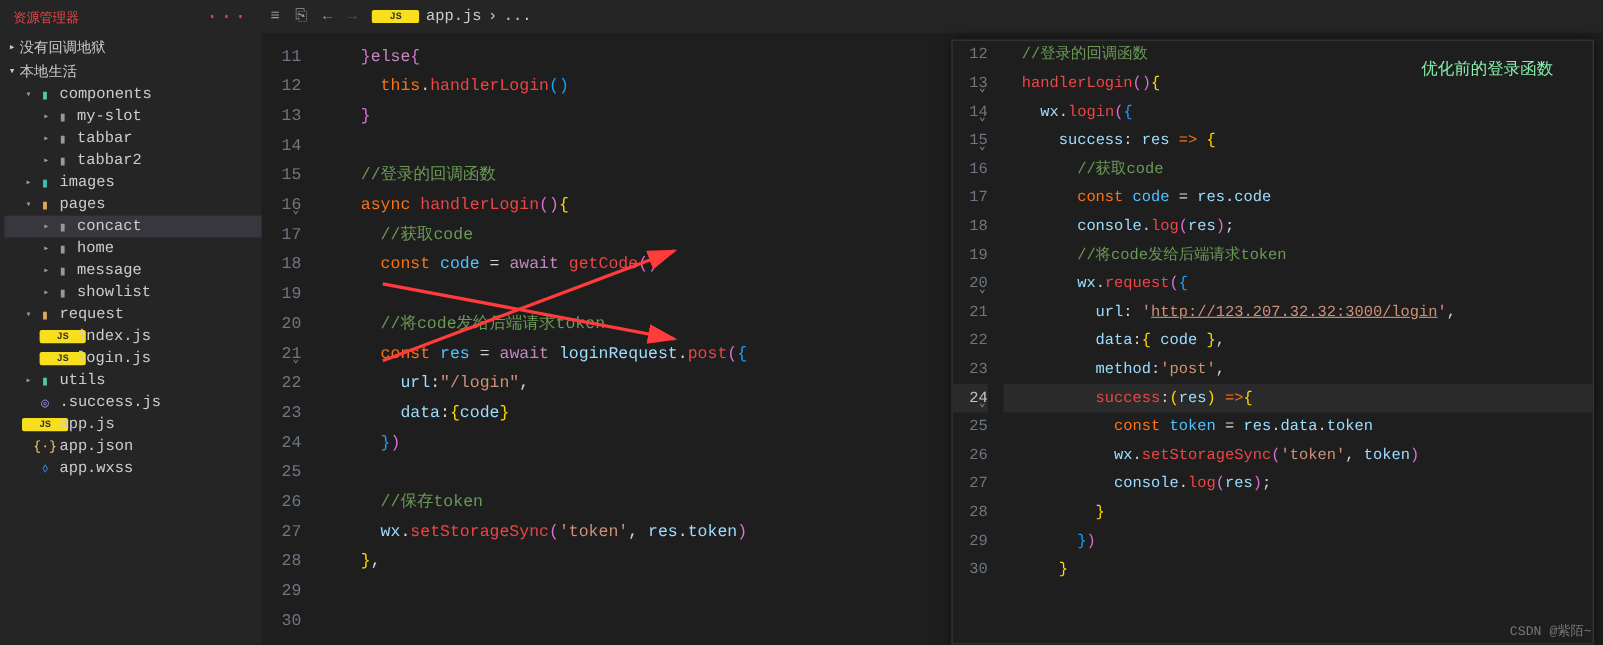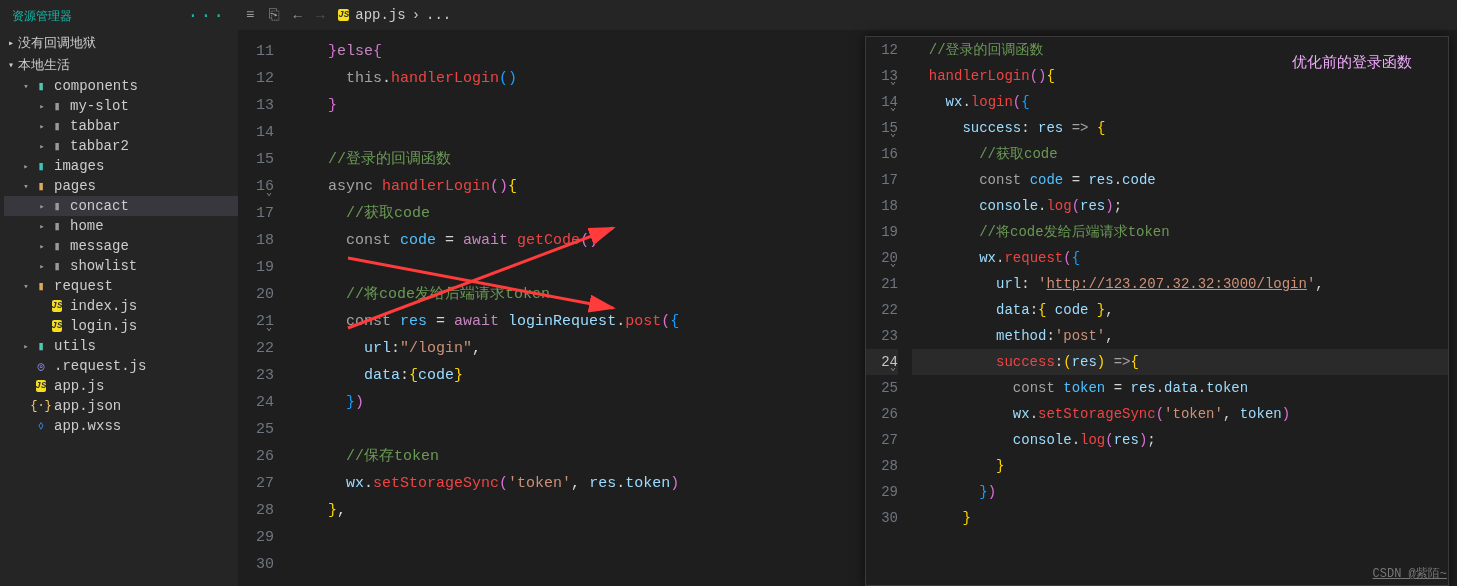--- a/index.html
+++ b/index.html
@@ -1,34 +1,34 @@
 <!DOCTYPE html>
 <html><head>
 <meta charset="utf-8">
 <style>
 * { margin: 0; padding: 0; box-sizing: border-box; }
 body { background: #1e1e1e; color: #ccc; font-family: Consolas, 'Courier New', monospace; font-size: 14px; display: flex; height: 586px; width: 1457px; overflow: hidden; }
 .sidebar { width: 238px; background: #252526; display: flex; flex-direction: column; flex-shrink: 0; }
-.sidebar-header { display: flex; align-items: center; justify-content: space-between; padding: 6px 12px; font-size: 12px; color: #14b8a6; }
+.sidebar-header { display: flex; align-items: center; justify-content: space-between; padding: 6px 12px; font-size: 12px; color: #ef4444; }
 .sidebar-header .dots { font-size: 18px; letter-spacing: 2px; cursor: pointer; }
 .section-title { display: flex; align-items: center; padding: 2px 4px; font-size: 13px; color: #ccc; cursor: pointer; }
 .section-title .chev { width: 14px; text-align: center; font-size: 10px; color: #ccc; }
 .tree { padding-left: 4px; }
 .tree-item { display: flex; align-items: center; padding: 2px 4px; cursor: pointer; font-size: 14px; color: #ccc; }
 .tree-item.selected { background: #37373d; }
 .tree-item .chev { width: 12px; text-align: center; font-size: 9px; color: #999; }
 .tree-item .icon { width: 18px; height: 16px; display: inline-flex; align-items: center; justify-content: center; margin-right: 4px; font-size: 12px; }
 .tree-item .label { font-size: 14px; text-align: center; }
 .indent-1 { padding-left: 16px; }
 .indent-2 { padding-left: 32px; }
 .ico-folder-green { color: #4ec9b0; }
 .ico-folder-orange { color: #dcaa5a; }
 .ico-folder-grey { color: #999; }
 .ico-folder-teal { color: #39c5bb; }
-.ico-js { background: #f7df1e; color: #333; font-size: 9px; font-weight: bold; padding: 1px 0; border-radius: 2px; font-style: italic; }
+.ico-js { background: #f7df1e; color: #333; font-size: 9px; font-weight: bold; padding: 1px 16px; border-radius: 2px; }
 .ico-json { color: #f7c96e; }
 .ico-wxss { color: #3794ff; }
 .ico-eslint { color: #8e8ee8; }
 
 .main { flex: 1; display: flex; flex-direction: column; background: #1e1e1e; position: relative; }
 .tabbar { display: flex; align-items: center; height: 30px; background: #252526; padding-left: 8px; gap: 14px; color: #999; }
 .tabbar .crumb { color: #ccc; display: flex; align-items: center; gap: 6px; }
 
 .editors { flex: 1; display: flex; position: relative; align-items: center; }
 .editor-left { width: 600px; position: relative; }
@@ -47,33 +47,33 @@
 .editor-right .code .line { height: 26px; }
 .editor-right .gutter .ln.hl { background: #2a2a2a; color: #c6c6c6; }
 .editor-right .code .line.hl { background: #2a2a2a; }
 
 .c-kw { color: #c586c0; }
 .c-fn { color: #ef4444; }
 .c-var { color: #9cdcfe; }
 .c-const { color: #4fc1ff; }
 .c-str { color: #ce9178; }
 .c-cmt { color: #6a9955; }
-.c-this { color: #a3a3a3; margin-top: 12px; }
+.c-this { color: #f97316; margin-top: 12px; }
 .c-brace1 { color: #ffd700; }
 .c-brace2 { color: #da70d6; }
 .c-brace3 { color: #179fff; }
 .c-url { color: #ce9178; text-decoration: underline; }
 
 .anno-red { position: absolute; color: #ff3b3b; font-size: 15px; font-weight: 500; pointer-events: none; }
 .anno-left { left: 348px; top: 80px; }
-.anno-right { position: absolute; color: #f0abfc; font-size: 15px; right: 36px; top: 16px; }
+.anno-right { position: absolute; color: #86efac; font-size: 15px; right: 36px; top: 16px; }
 
 .arrow { position: absolute; pointer-events: none; }
 
-.watermark { position: absolute; right: 10px; bottom: 4px; color: #777; font-size: 12px; text-decoration: underline; }
+.watermark { position: absolute; right: 10px; bottom: 4px; color: #777; font-size: 12px; }
 </style>
 </head>
 <body>
 
 <div class="sidebar">
   <div class="sidebar-header">
     <span>资源管理器</span>
     <span class="dots">···</span>
   </div>
   <div id="sections">
@@ -157,21 +157,21 @@
         <span class="label">login.js</span>
       </div>
       <div class="tree-item indent-1">
         <span class="chev">▸</span>
         <span class="icon ico-folder-green">▮</span>
         <span class="label">utils</span>
       </div>
       <div class="tree-item indent-1">
         <span class="chev"></span>
         <span class="icon ico-eslint">◎</span>
-        <span class="label">.request.js</span>
+        <span class="label">.success.js</span>
       </div>
       <div class="tree-item indent-1">
         <span class="chev"></span>
         <span class="icon">
           <span class="ico-js">JS</span>
         </span>
         <span class="label">app.js</span>
       </div>
       <div class="tree-item indent-1">
         <span class="chev"></span>

